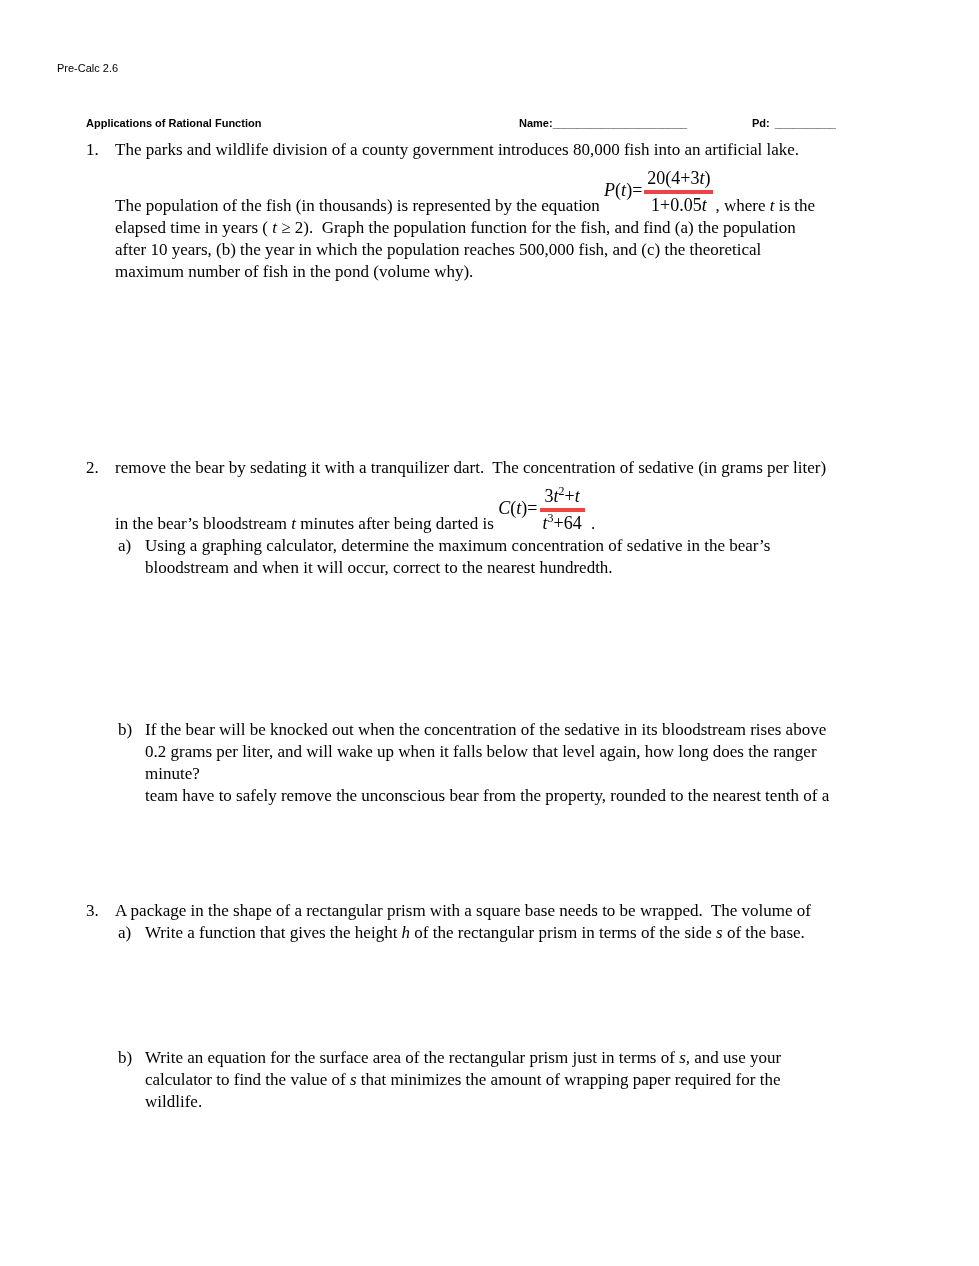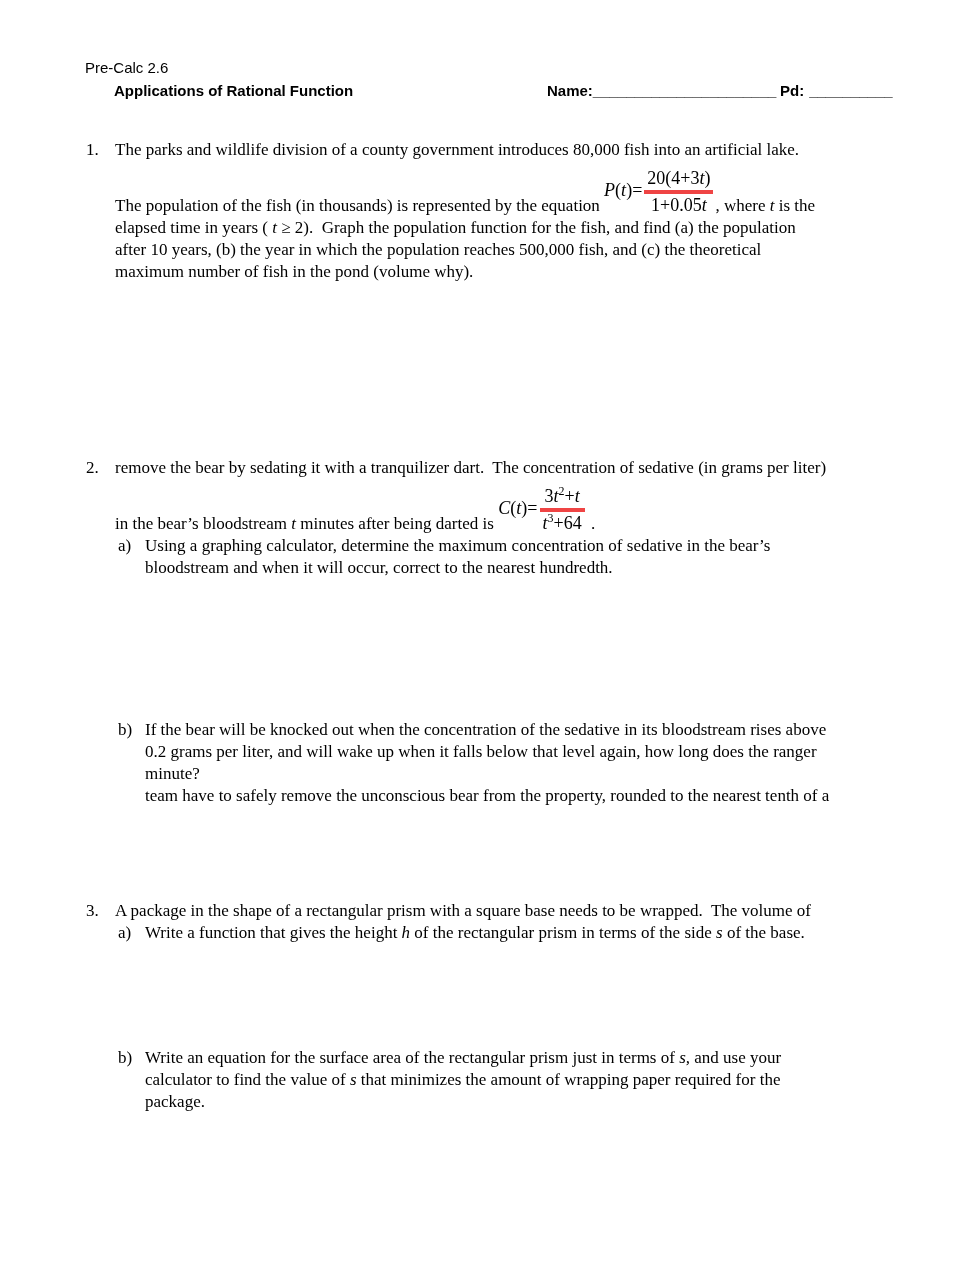--- a/index.html
+++ b/index.html
@@ -2,21 +2,21 @@
 <html><head>
 <meta charset="utf-8">
 <style>
   html,body{margin:0;padding:0;}
   body{
     width:979px;height:1266px;position:relative;overflow:hidden;
     background:#ffffff;color:#000000;
     font-family:"Liberation Serif", serif;
   }
   .abs{position:absolute;}
-  .sans{font-family:"Liberation Sans", sans-serif;font-size:15px;line-height:20px;margin-left:28px;}
+  .sans{font-family:"Liberation Sans", sans-serif;font-size:11px;line-height:20px;}
   .bold{font-weight:bold;}
   .line{font-size:17px;line-height:22px;white-space:pre;}
   i{font-style:italic;}
   .q{position:absolute;left:86px;width:850px;}
   .qnum{position:absolute;left:0;top:0;}
   .qbody{margin-left:29px;}
   .eqrow{display:flex;align-items:flex-end;height:56px;}
   .raise{margin-bottom:16px;}
   .eqfn{font-size:18px;line-height:22px;white-space:pre;margin-top:20px;}
   .frac{display:inline-block;text-align:center;font-size:18px;line-height:23px;margin:0 2px;}
@@ -27,21 +27,21 @@
   .submark{position:absolute;left:3px;top:0;}
   .subbody{margin-left:30px;}
   .blank{letter-spacing:0;}
   .pdgap{margin-left:5px;}
 </style>
 </head>
 <body>
 
 <div class="abs sans" style="left:57px;top:58px;">Pre-Calc 2.6</div>
 
-<div class="abs" style="left:86px;top:81px;width:850px;height:22px;">
+<div class="abs" style="left:86px;top:113px;width:850px;height:22px;">
   <span class="sans bold">Applications of Rational Function</span>
   <span class="abs sans bold" style="left:433px;top:0;">
     <span>Name:</span><span class="blank">______________________</span>
   </span>
   <span class="abs sans bold" style="left:666px;top:0;">
     <span>Pd:</span><span class="blank pdgap">__________</span>
   </span>
 </div>
 
 <div class="q" style="top:139px;">
@@ -110,16 +110,16 @@
     </div>
   </div>
 </div>
 
 <div class="abs" style="left:115px;top:1047px;width:820px;">
   <div class="sub">
     <div class="submark line">b)</div>
     <div class="subbody">
       <div class="line"><span>Write an equation for the surface area of the rectangular prism just in terms of </span><i>s,</i><span> and use your</span></div>
       <div class="line"><span>calculator to find the value of </span><i>s</i><span> that minimizes the amount of wrapping paper required for the</span></div>
-      <div class="line">package.</div>
+      <div class="line">wildlife.</div>
     </div>
   </div>
 </div>
 
 </body></html>

